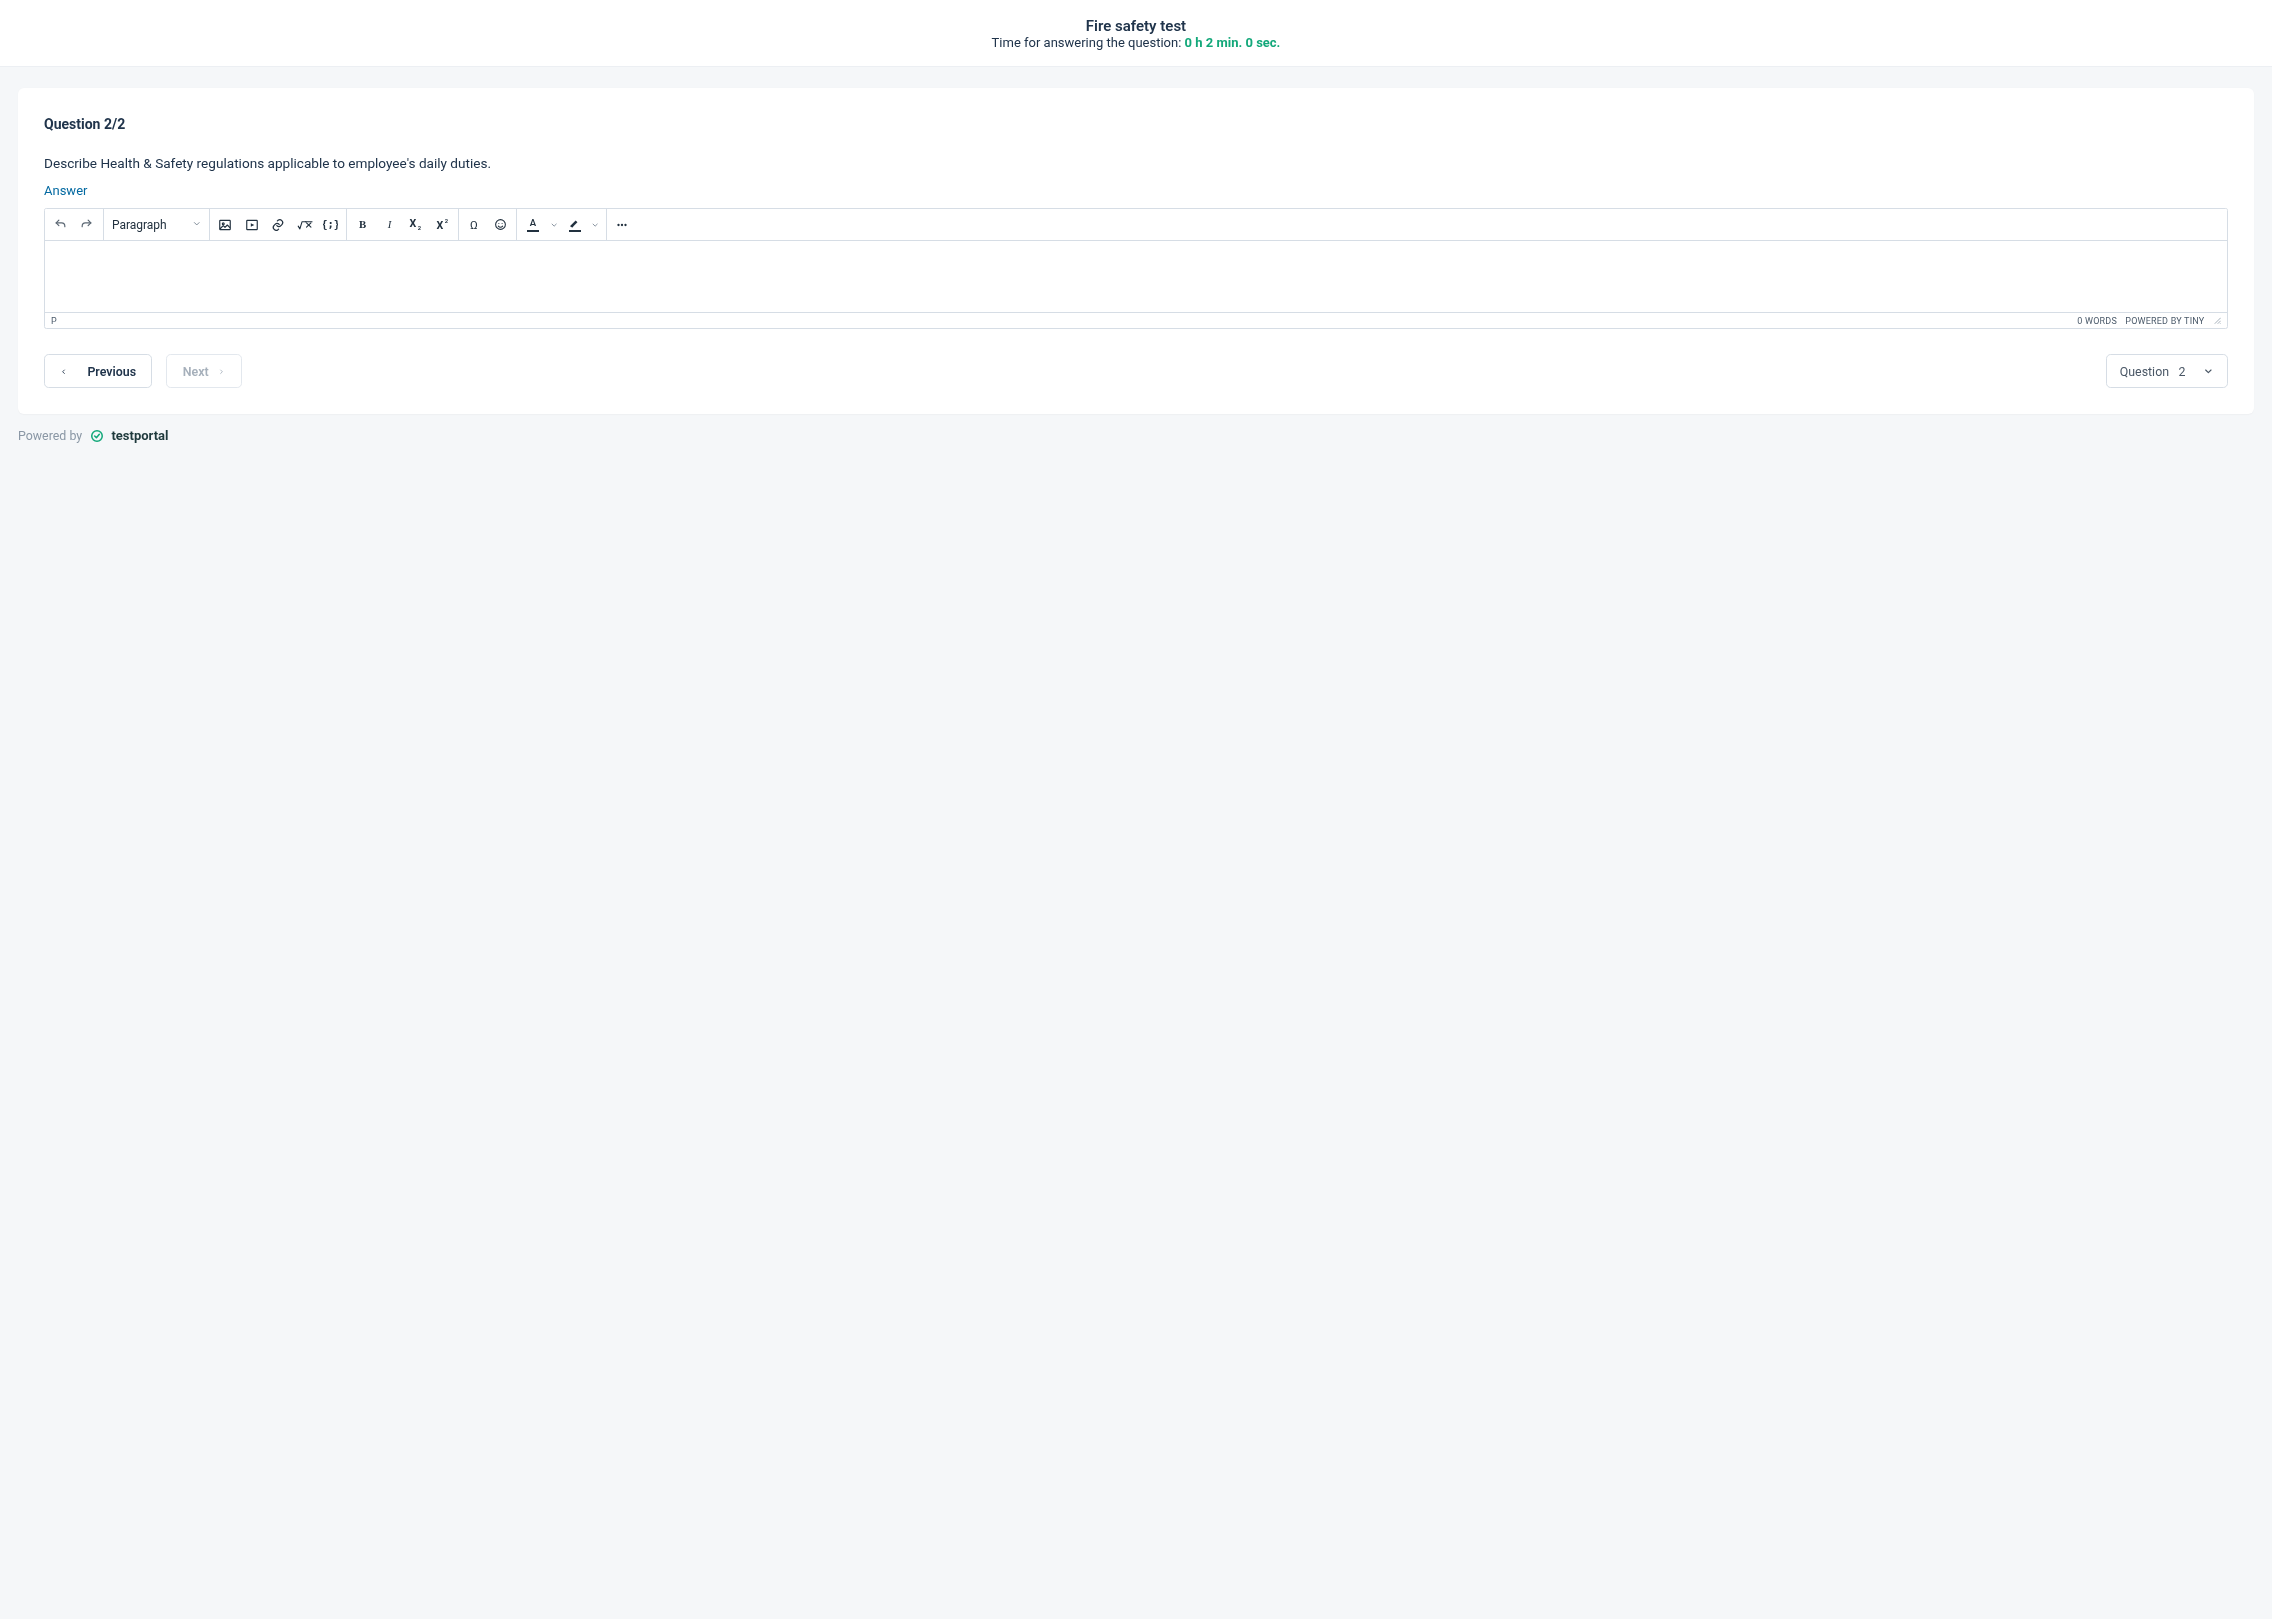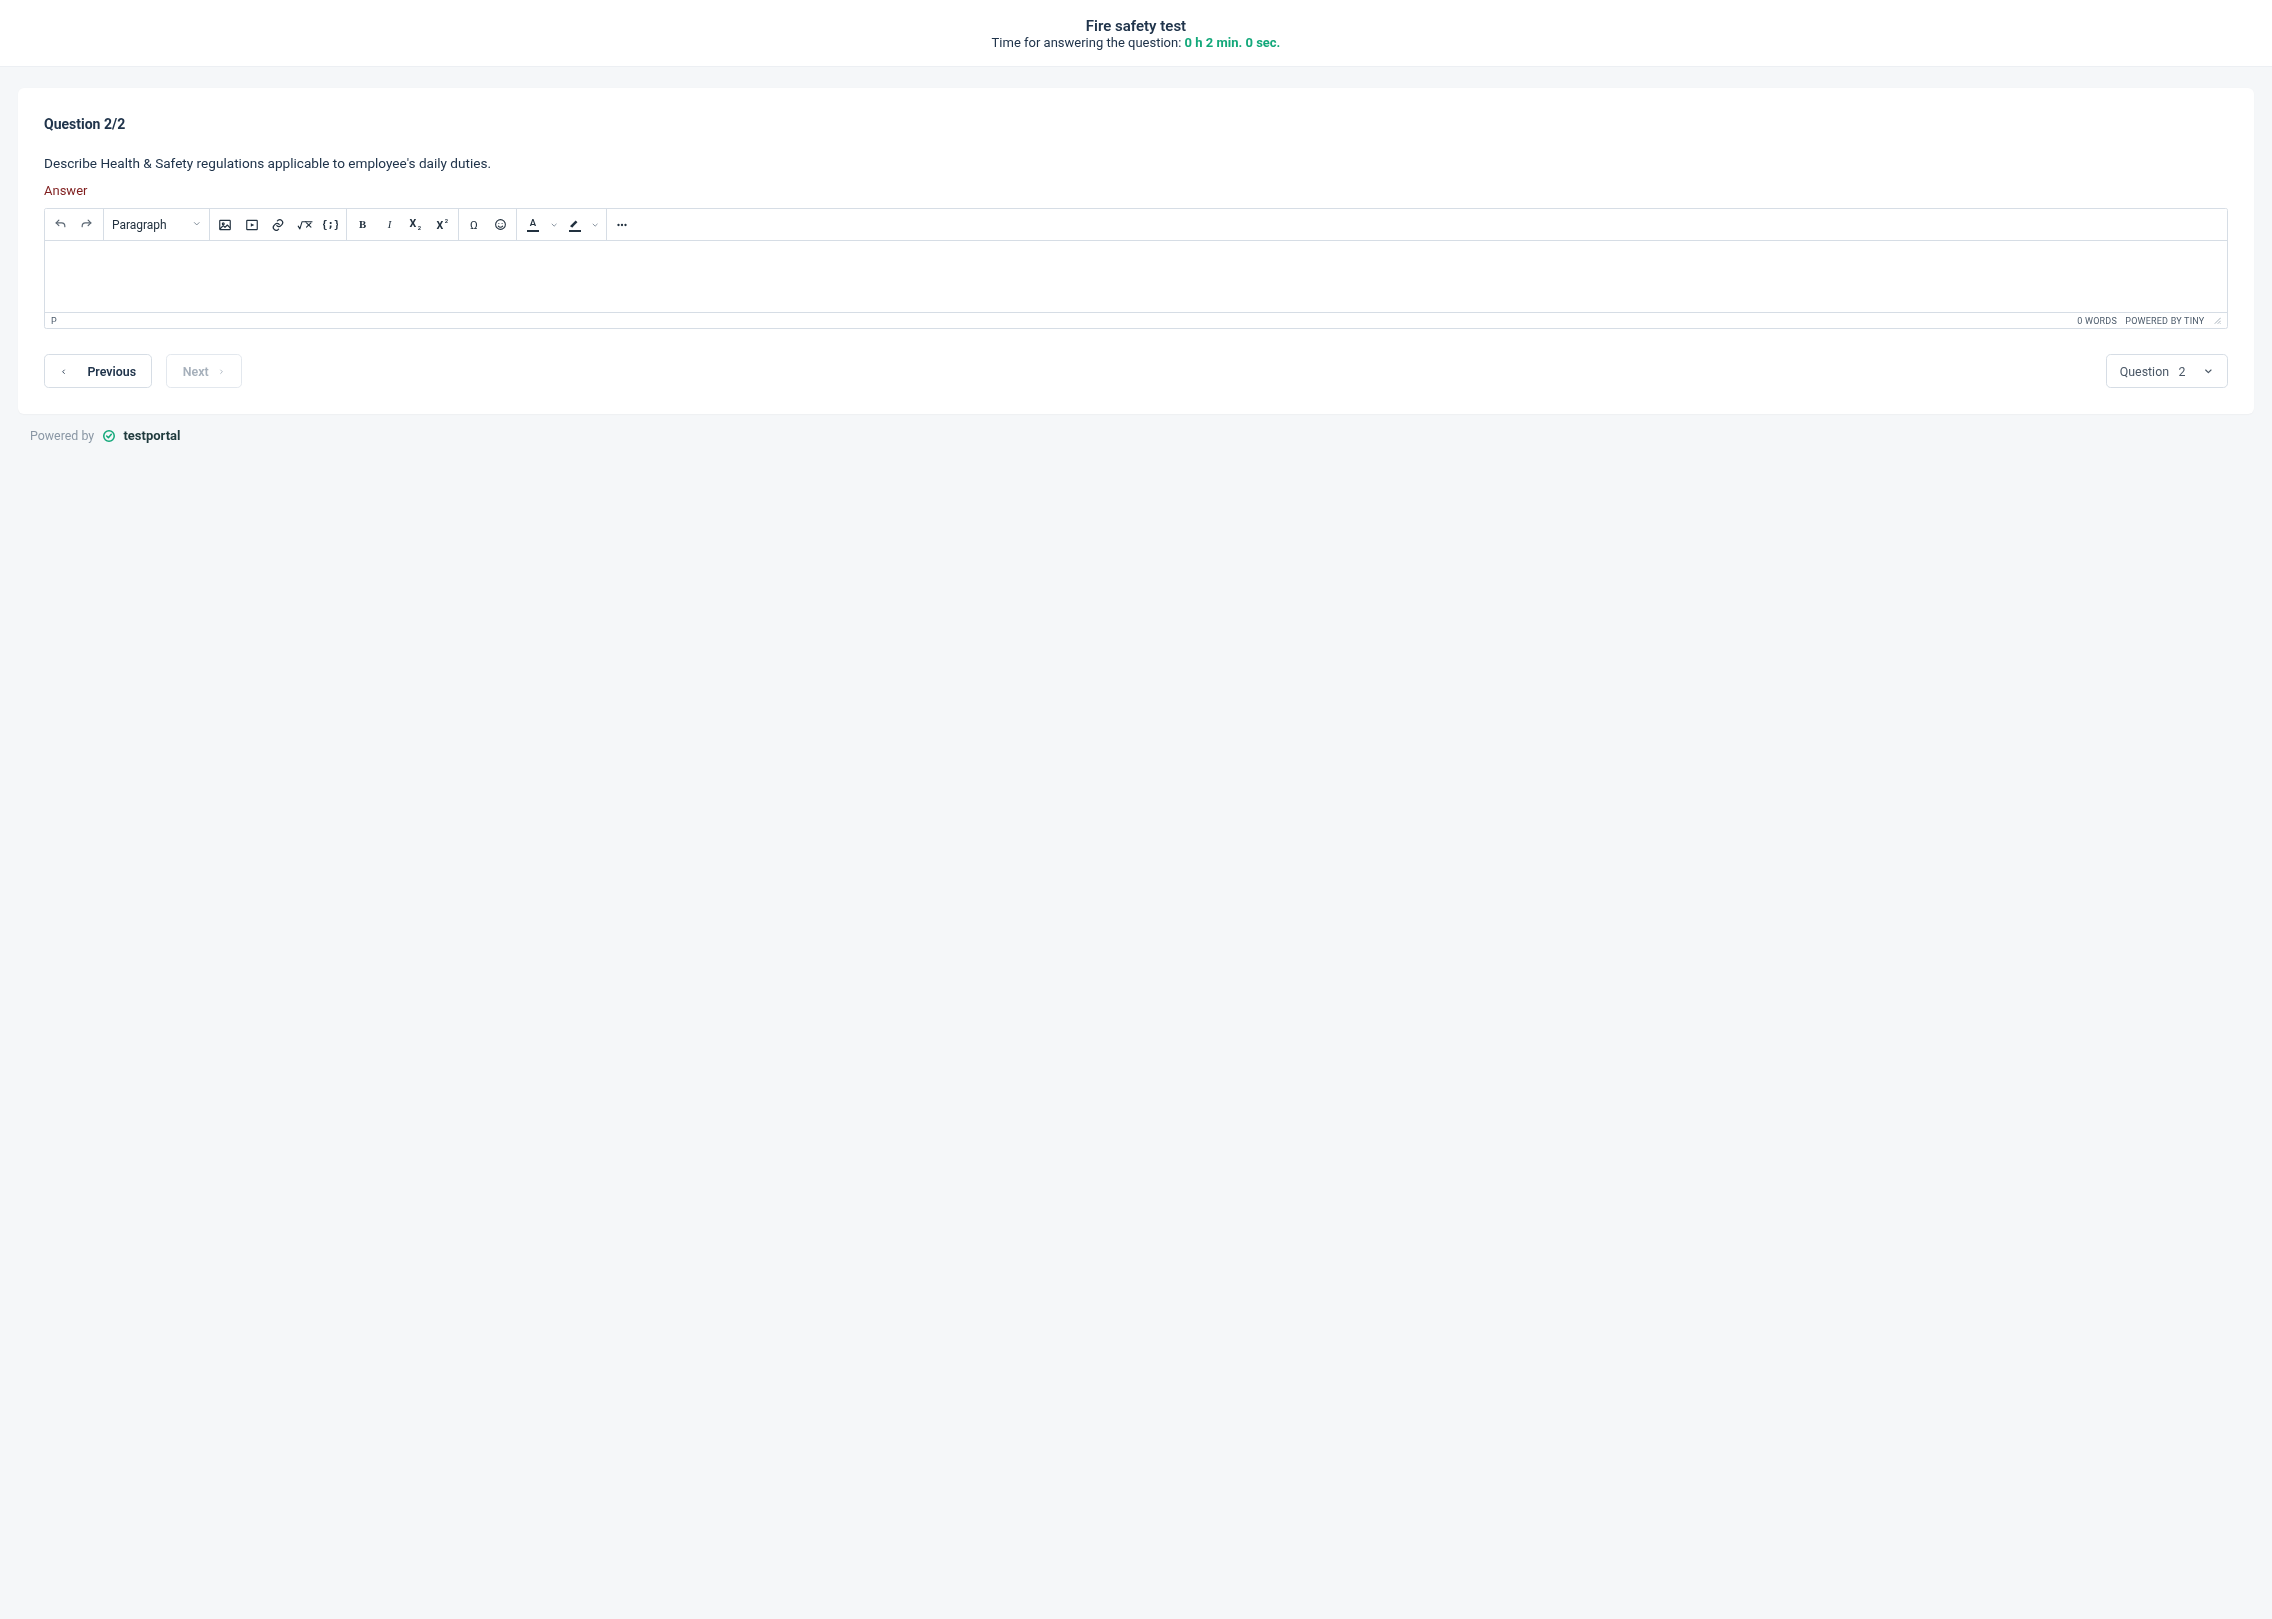--- a/index.html
+++ b/index.html
@@ -47,21 +47,21 @@
     color: #20344b;
     margin-bottom: 22.5px;
   }
   .question-text {
     font-size: 13.6px;
     color: #20344b;
     margin-bottom: 12px;
   }
   .answer-label {
     font-size: 13px;
-    color: #7f1d1d;
+    color: #0369a1;
     margin-bottom: 10.7px;
   }
 
   .editor {
     border: 0.6px solid #d6dde5;
     border-radius: 2.4px;
     overflow: hidden;
     margin-bottom: 25px;
   }
   .toolbar {
@@ -172,21 +172,21 @@
     font-size: 12.4px;
     color: #4a5766;
     cursor: pointer;
     background: #fff;
   }
 
   .powered-row {
     display: flex;
     align-items: center;
     gap: 8.3px;
-    margin: 14px 30px;
+    margin: 14px 18px;
     color: #8a97a5;
     font-size: 12.4px;
   }
   .brand {
     display: flex;
     align-items: center;
     gap: 7px;
     font-weight: 700;
     color: #1f3a3d;
     font-size: 13px;

